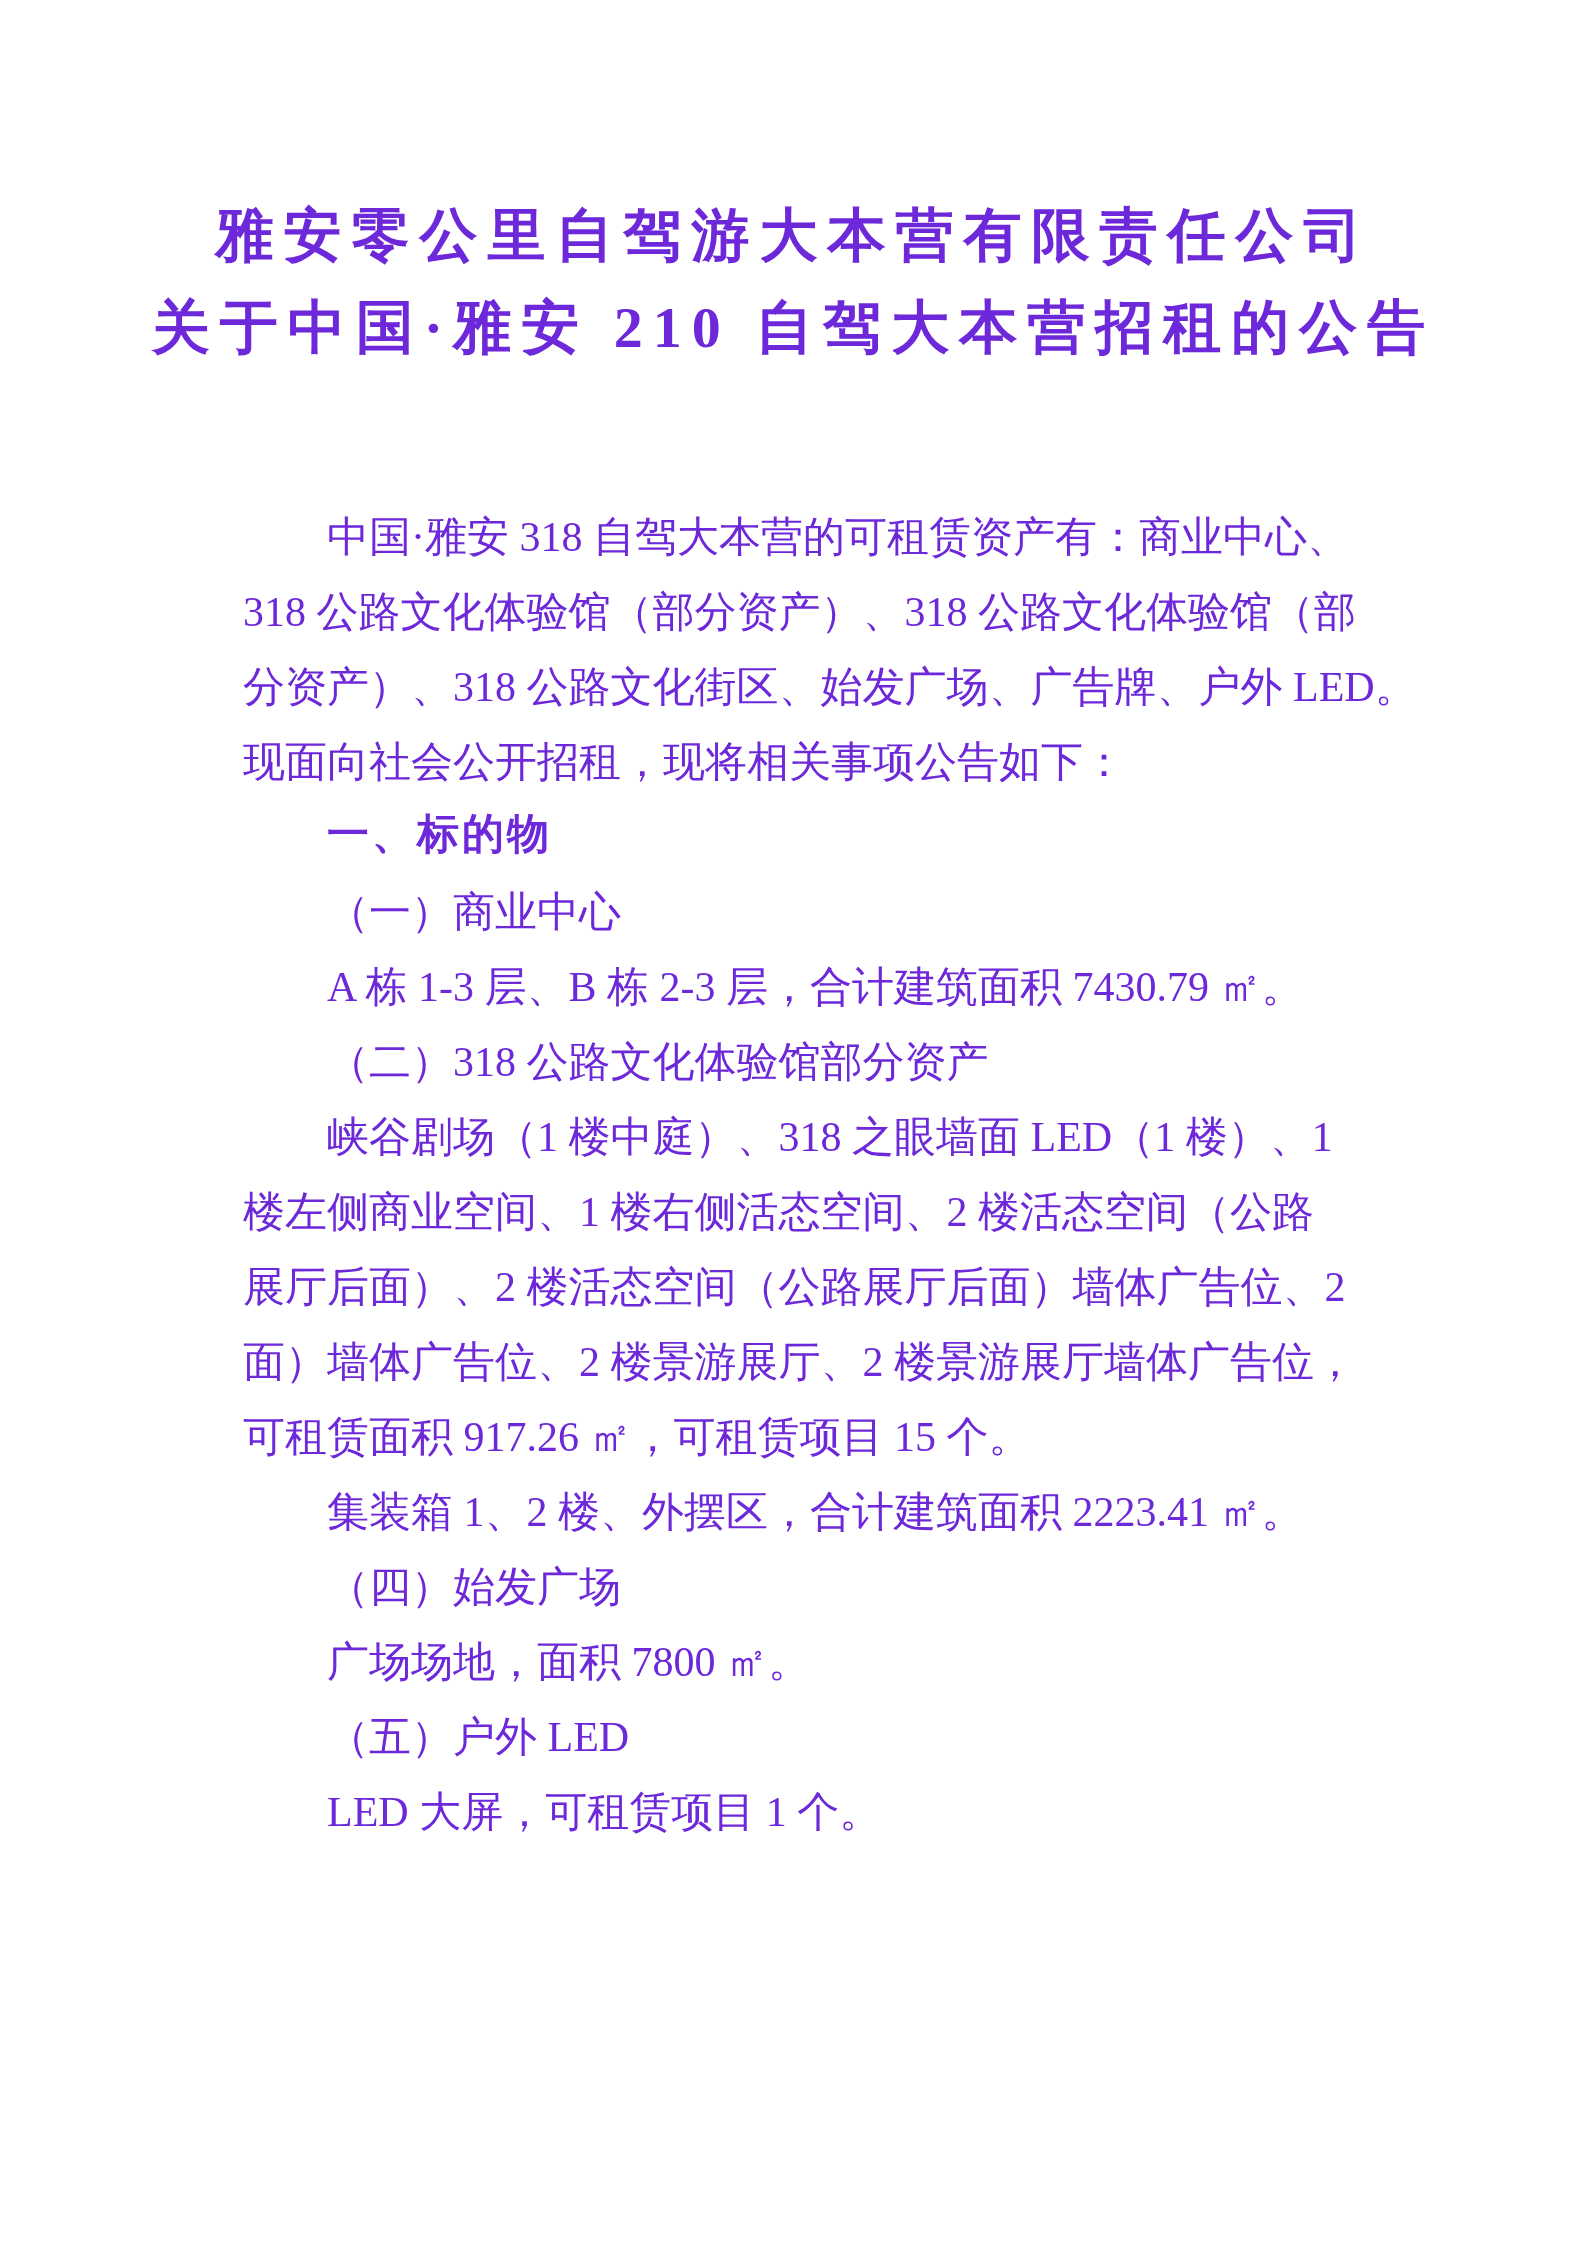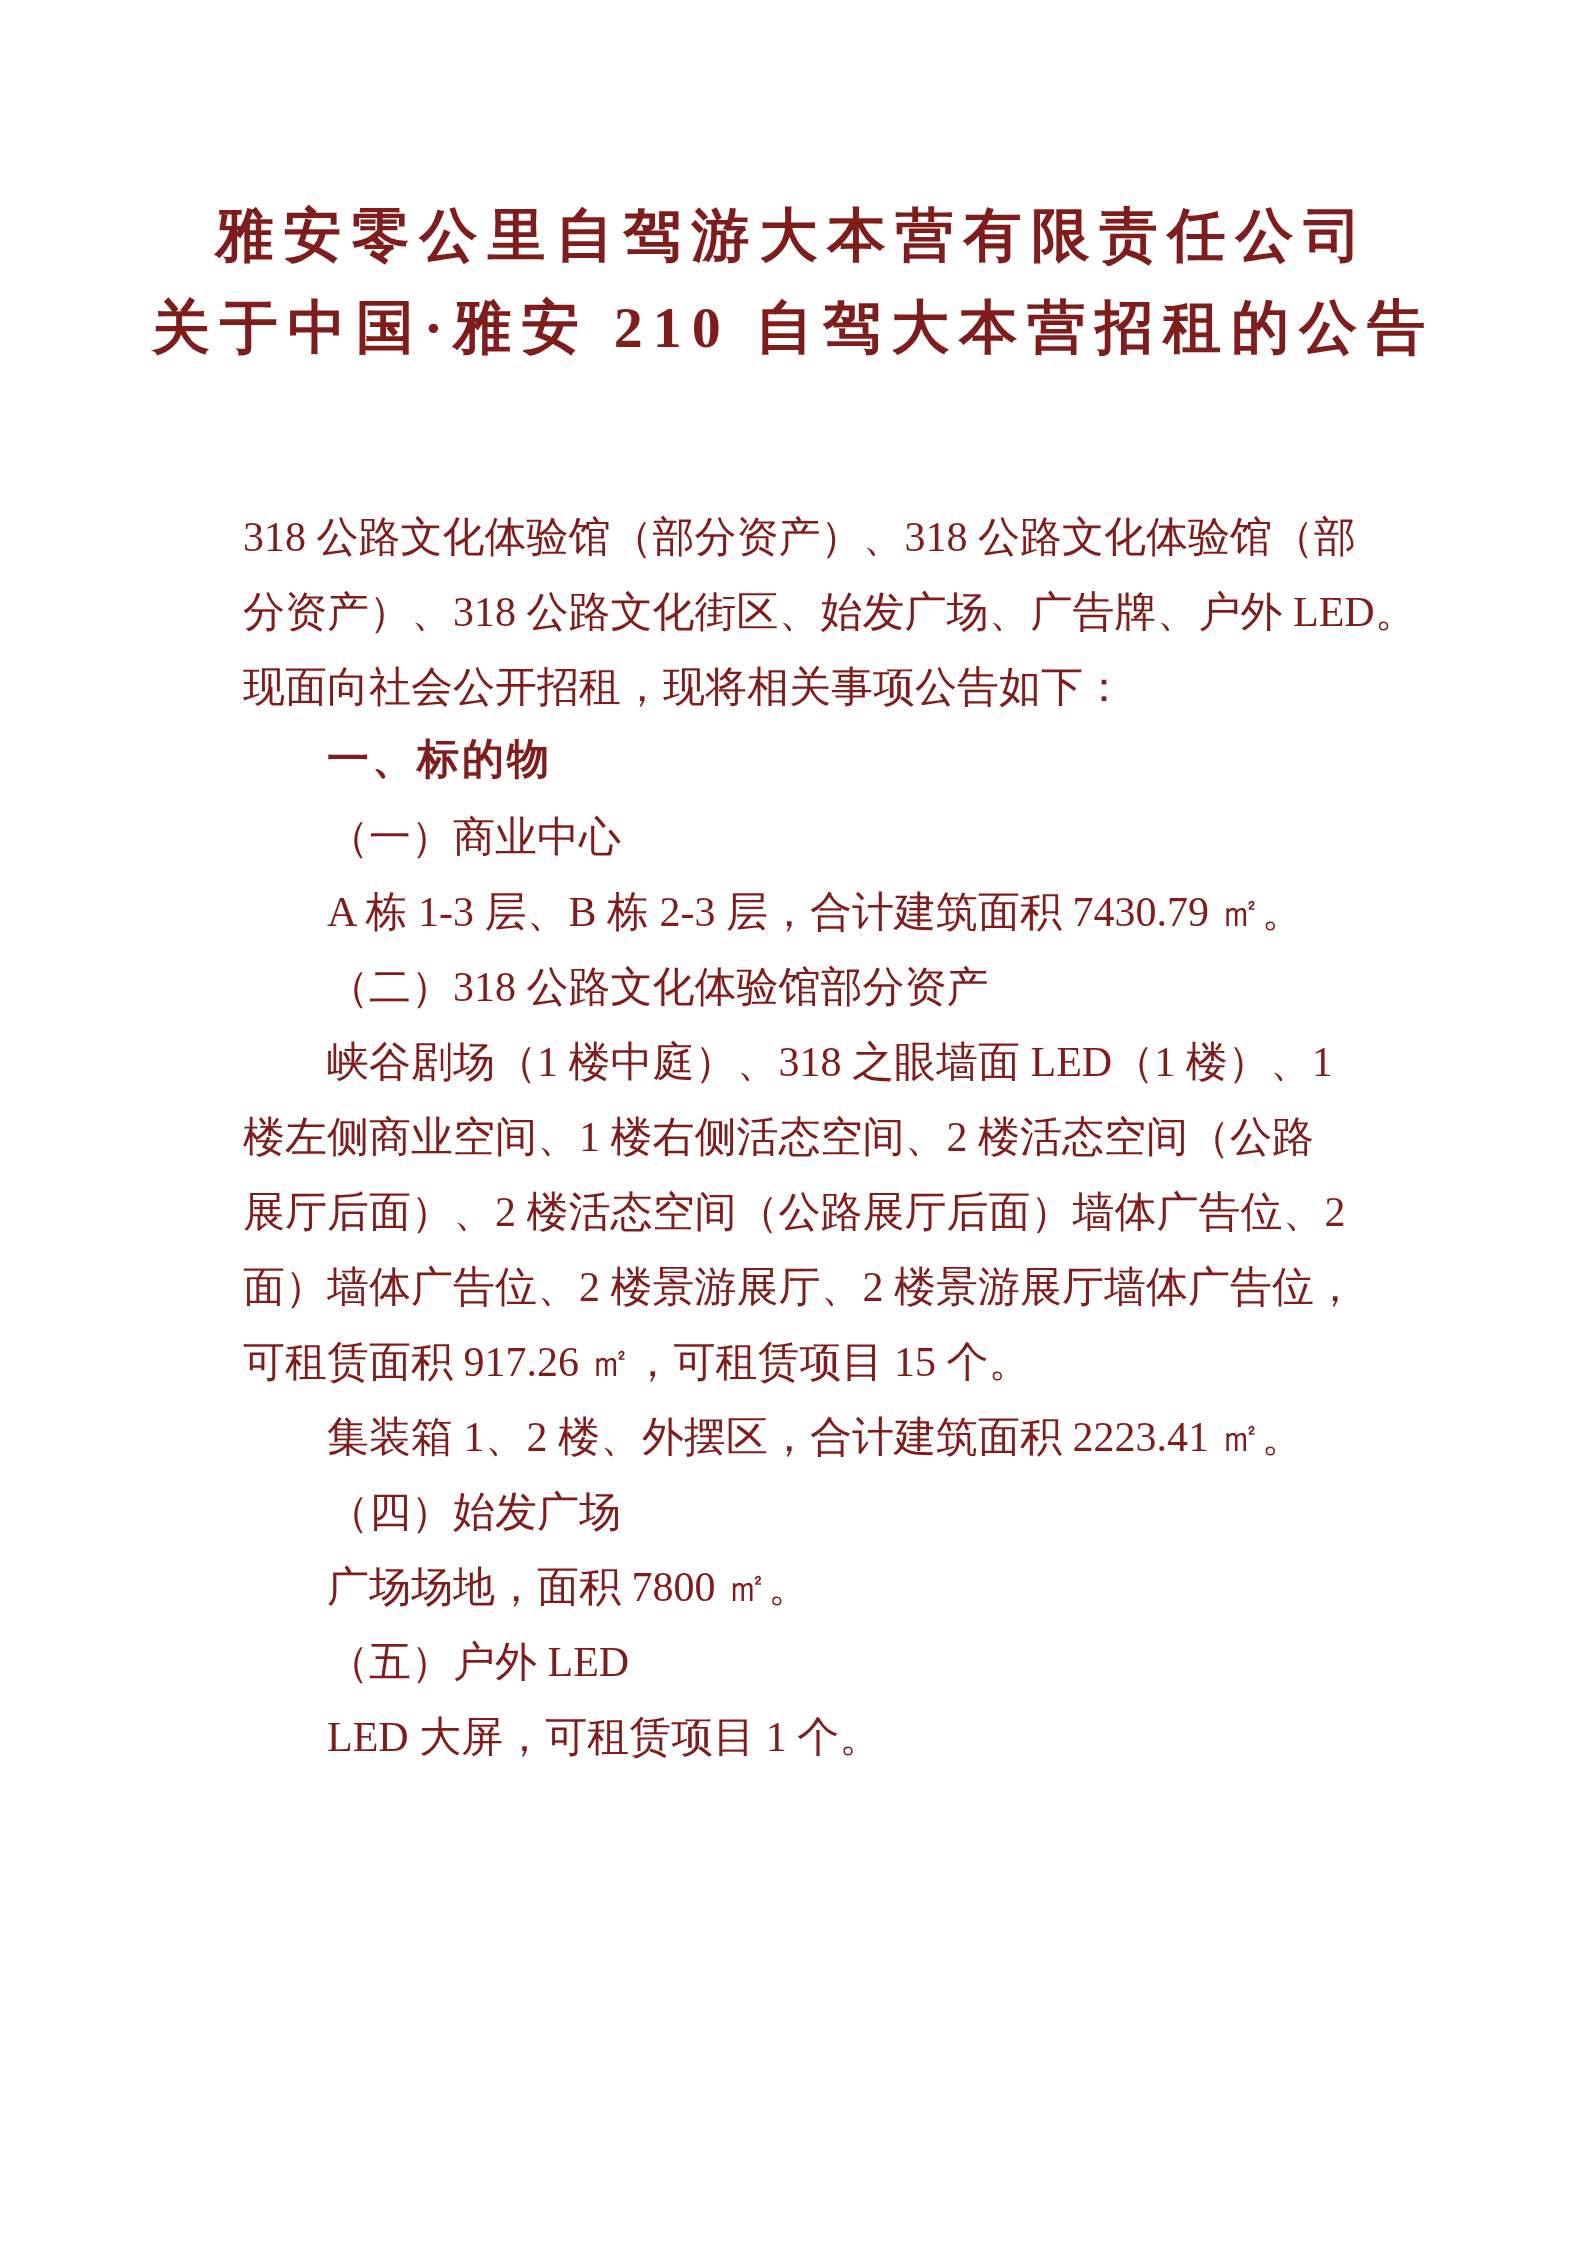--- a/index.html
+++ b/index.html
@@ -5,21 +5,21 @@
   html, body {
     margin: 0;
     padding: 0;
     background: #ffffff;
   }
   .page {
     position: relative;
     width: 1587px;
     height: 2245px;
     background: #ffffff;
-    color: #7f1d1d;
+    color: #6d28d9;
     font-family: "Liberation Serif", "DejaVu Serif", serif;
     overflow: hidden;
   }
   .doc-title {
     position: absolute;
     top: 190px;
     left: 100px;
     right: 100px;
     text-align: center;
     font-weight: bold;
@@ -52,20 +52,21 @@
 <body>
 
 <div class="page">
 
   <div class="doc-title">
     <div class="title-line">雅安零公里自驾游大本营有限责任公司</div>
     <div class="title-line">关于中国·雅安 210 自驾大本营招租的公告</div>
   </div>
 
   <div class="doc-body">
+    <div class="line indent">中国·雅安 318 自驾大本营的可租赁资产有：商业中心、</div>
     <div class="line">318 公路文化体验馆（部分资产）、318 公路文化体验馆（部</div>
     <div class="line">分资产）、318 公路文化街区、始发广场、广告牌、户外 LED。</div>
     <div class="line">现面向社会公开招租，现将相关事项公告如下：</div>
     <div class="line indent heading">一、标的物</div>
     <div class="line indent">（一）商业中心</div>
     <div class="line indent">A 栋 1-3 层、B 栋 2-3 层，合计建筑面积 7430.79 ㎡。</div>
     <div class="line indent">（二）318 公路文化体验馆部分资产</div>
     <div class="line indent">峡谷剧场（1 楼中庭）、318 之眼墙面 LED（1 楼）、1</div>
     <div class="line">楼左侧商业空间、1 楼右侧活态空间、2 楼活态空间（公路</div>
     <div class="line">展厅后面）、2 楼活态空间（公路展厅后面）墙体广告位、2</div>

